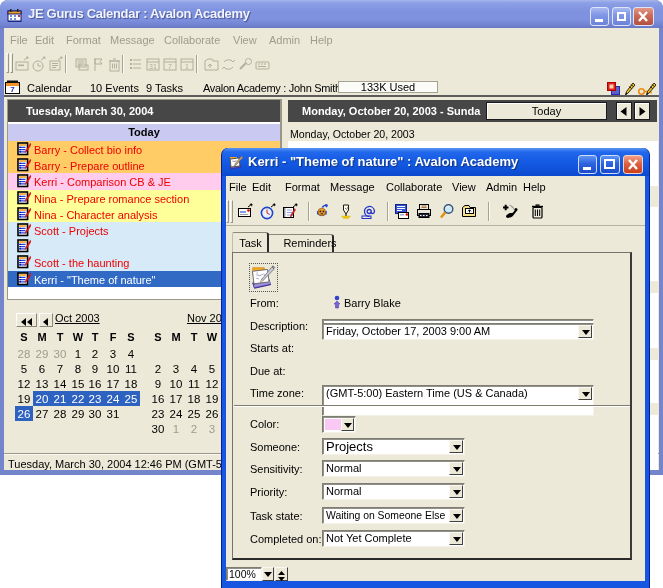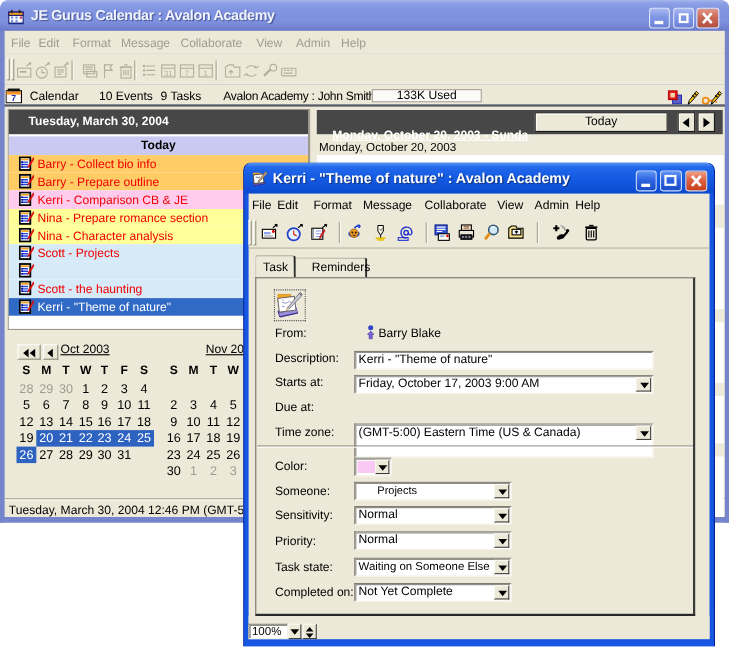--- a/index.html
+++ b/index.html
@@ -321,21 +321,21 @@
 <div class="ab" style="left:203px;top:407px;width:18px;text-align:center;font-size:11.5px;line-height:14px;color:#000;">26</div>
 <div class="ab" style="left:149px;top:422px;width:18px;text-align:center;font-size:11.5px;line-height:14px;color:#000;">30</div>
 <div class="ab" style="left:167px;top:422px;width:18px;text-align:center;font-size:11.5px;line-height:14px;color:#9e9c8e;">1</div>
 <div class="ab" style="left:185px;top:422px;width:18px;text-align:center;font-size:11.5px;line-height:14px;color:#9e9c8e;">2</div>
 <div class="ab" style="left:203px;top:422px;width:18px;text-align:center;font-size:11.5px;line-height:14px;color:#9e9c8e;">3</div>
 <div class="ab" style="left:4px;top:453px;width:655px;height:1px;background:#9a978a;"></div>
 <div class="ab" style="left:4px;top:454px;width:655px;height:1px;background:#fbf9f1;"></div>
 <div class="ab t11" style="left:8px;top:457px;">Tuesday, March 30, 2004 12:46 PM (GMT-5:0</div>
 <div class="ab" style="left:281px;top:99px;width:1px;height:201px;background:#9a978a;"></div>
 <div class="ab" style="left:288px;top:100px;width:369px;height:22px;background:#474747;"></div>
-<div class="ab b11" style="left:302px;top:116px;width:180px;overflow:hidden;color:#fff;text-decoration:underline;">Monday, October 20, 2003 - Sunda</div>
+<div class="ab b11" style="left:302px;top:104px;width:180px;overflow:hidden;color:#fff;">Monday, October 20, 2003 - Sunda</div>
 <div class="ab" style="left:486px;top:102px;width:121px;height:18px;background:#ece9d8;border:1px solid #1a1a1a;box-shadow:inset 1px 1px 0 #fff;"></div>
 <div class="ab t11" style="left:486px;top:104px;width:121px;text-align:center;">Today</div>
 <div class="ab" style="left:616px;top:102px;width:16px;height:18px;background:#ece9d8;border:1px solid #1a1a1a;box-shadow:inset 1px 1px 0 #fff;"><svg width="14" height="16" viewBox="0 0 14 16">
         <path d="M9.5 4v9L3.5 8.5z" fill="#000"></path>
       </svg></div>
 <div class="ab" style="left:634px;top:102px;width:16px;height:18px;background:#ece9d8;border:1px solid #1a1a1a;box-shadow:inset 1px 1px 0 #fff;"><svg width="14" height="16" viewBox="0 0 14 16">
         <path d="M4.5 4v9L10.5 8.5z" fill="#000"></path>
       </svg></div>
 <div class="ab t11" style="left:290px;top:127px;font-size:10.6px;">Monday, October 20, 2003</div>
 <div class="ab" style="left:288px;top:141px;width:370px;height:329px;background:#fff;"></div>
@@ -491,41 +491,41 @@
 <div class="ab t11" style="left:29px;top:361px;">Task state:</div>
 <div class="ab t11" style="left:29px;top:384px;">Completed on:</div>
 <svg class="ab" style="left:111px;top:147px" width="10" height="14" viewBox="0 0 10 14">
 <circle cx="5" cy="3" r="2.3" fill="#3344cc"></circle>
 <path d="M5 6 L8 9 6.5 9 6.5 13 3.5 13 3.5 9 2 9z" fill="#7766cc" stroke="#4433aa" stroke-width="0.5"></path>
 </svg>
 <div class="ab t11" style="left:123px;top:148px;">Barry Blake</div>
 <div class="ab sunken" style="left:101px;top:171px;width:272px;height:17px;">
         <div class="ab" style="left:3px;top:0px;font-size:11px;line-height:15px;color:#000;white-space:nowrap;">Kerri - "Theme of nature"</div>
       </div>
-<div class="ab sunken" style="left:101px;top:193px;width:272px;height:17px;">
+<div class="ab sunken" style="left:101px;top:175px;width:272px;height:17px;">
         <div class="ab" style="left:3px;top:0px;font-size:11px;line-height:15px;color:#000;white-space:nowrap;">Friday, October 17, 2003 9:00 AM</div>
         <div class="ab cbtn" style="right:1px;top:1px;width:14px;height:13px;">
           <div class="ab tri-d" style="left:3px;top:4px;"></div>
         </div>
       </div>
 <div class="ab sunken" style="left:101px;top:237px;width:272px;height:31px;">
         <div class="ab" style="left:3px;top:0px;font-size:11px;line-height:15px;color:#000;white-space:nowrap;">(GMT-5:00) Eastern Time (US &amp; Canada)</div>
         <div class="ab cbtn" style="right:1px;top:1px;width:14px;height:13px;">
           <div class="ab tri-d" style="left:3px;top:4px;"></div>
         </div>
       </div>
 <div class="ab" style="left:13px;top:257px;width:396px;height:2px;border-top:1px solid #807d70;border-bottom:1px solid #fff;"></div>
 <div class="ab sunken" style="left:101px;top:268px;width:34px;height:17px;">
         <div class="ab" style="left:2px;top:2px;width:16px;height:11px;background:#F9C8F3;"></div>
         <div class="ab cbtn" style="right:1px;top:1px;width:13px;height:13px;">
           <div class="ab tri-d" style="left:2px;top:4px;"></div>
         </div>
       </div>
 <div class="ab sunken" style="left:101px;top:290px;width:143px;height:17px;">
-        <div class="ab" style="left:3px;top:0px;font-size:10px;line-height:15px;color:#000;white-space:nowrap;margin-left:17px;">Projects</div>
+        <div class="ab" style="left:3px;top:0px;font-size:13px;line-height:15px;color:#000;white-space:nowrap;">Projects</div>
         <div class="ab cbtn" style="right:1px;top:1px;width:14px;height:13px;">
           <div class="ab tri-d" style="left:3px;top:4px;"></div>
         </div>
       </div>
 <div class="ab sunken" style="left:101px;top:312px;width:143px;height:17px;">
         <div class="ab" style="left:3px;top:0px;font-size:11px;line-height:15px;color:#000;white-space:nowrap;">Normal</div>
         <div class="ab cbtn" style="right:1px;top:1px;width:14px;height:13px;">
           <div class="ab tri-d" style="left:3px;top:4px;"></div>
         </div>
       </div>

